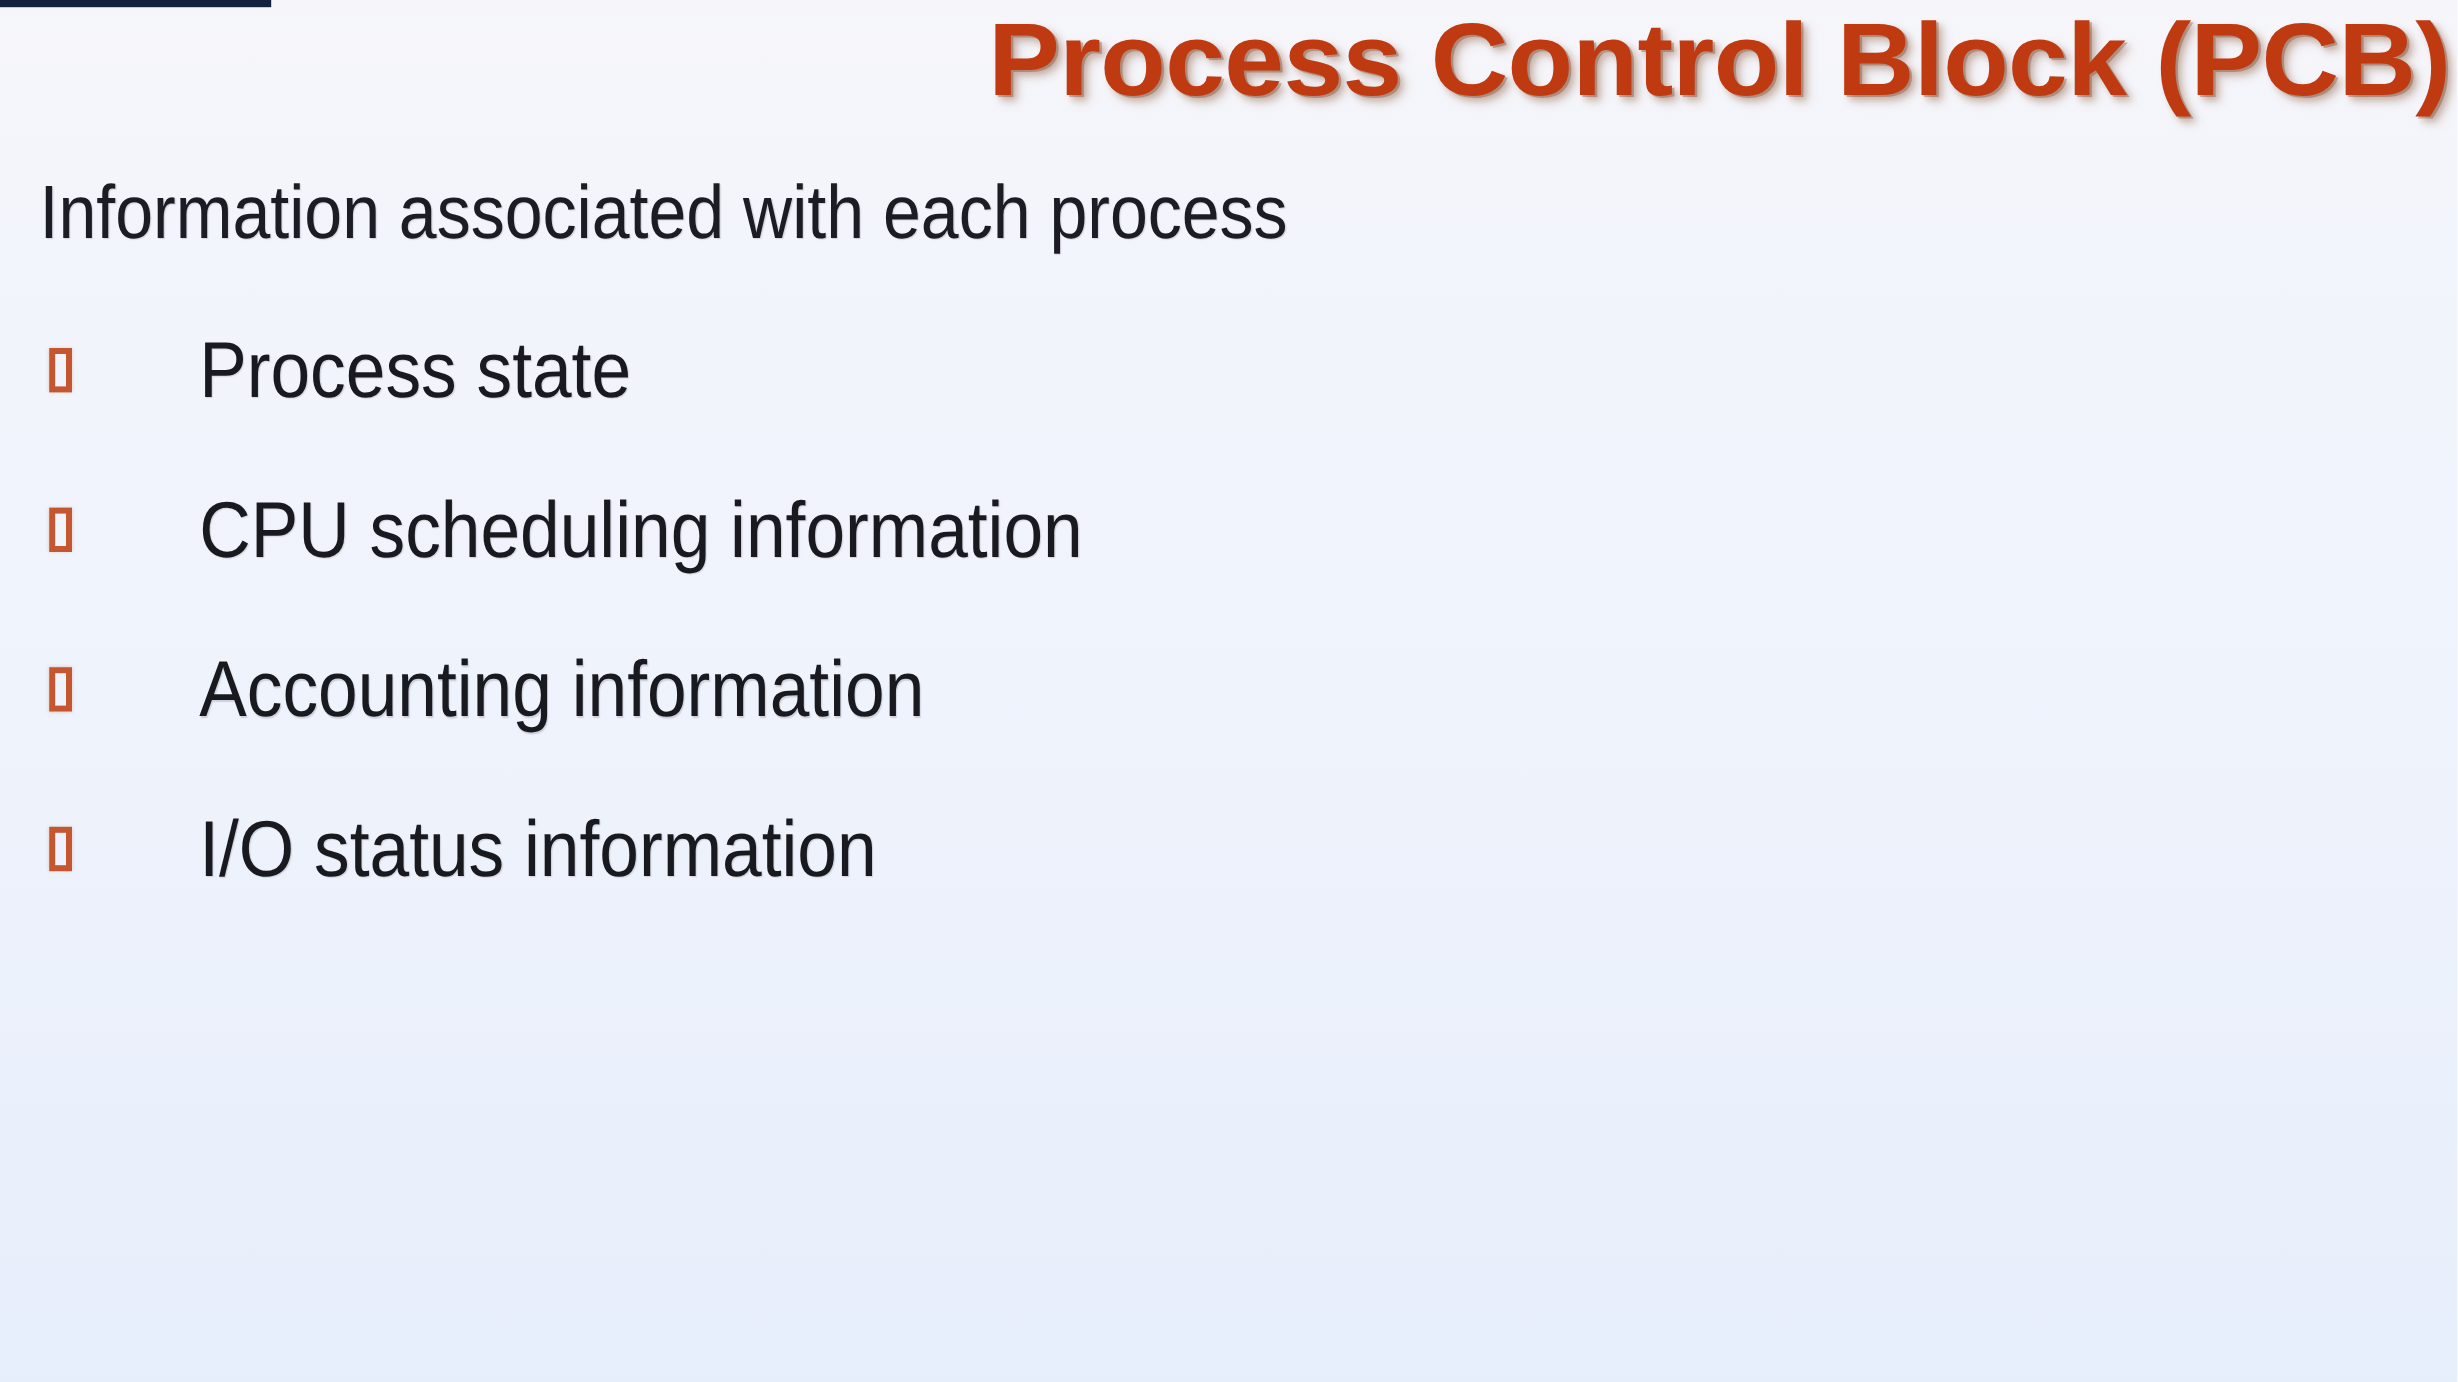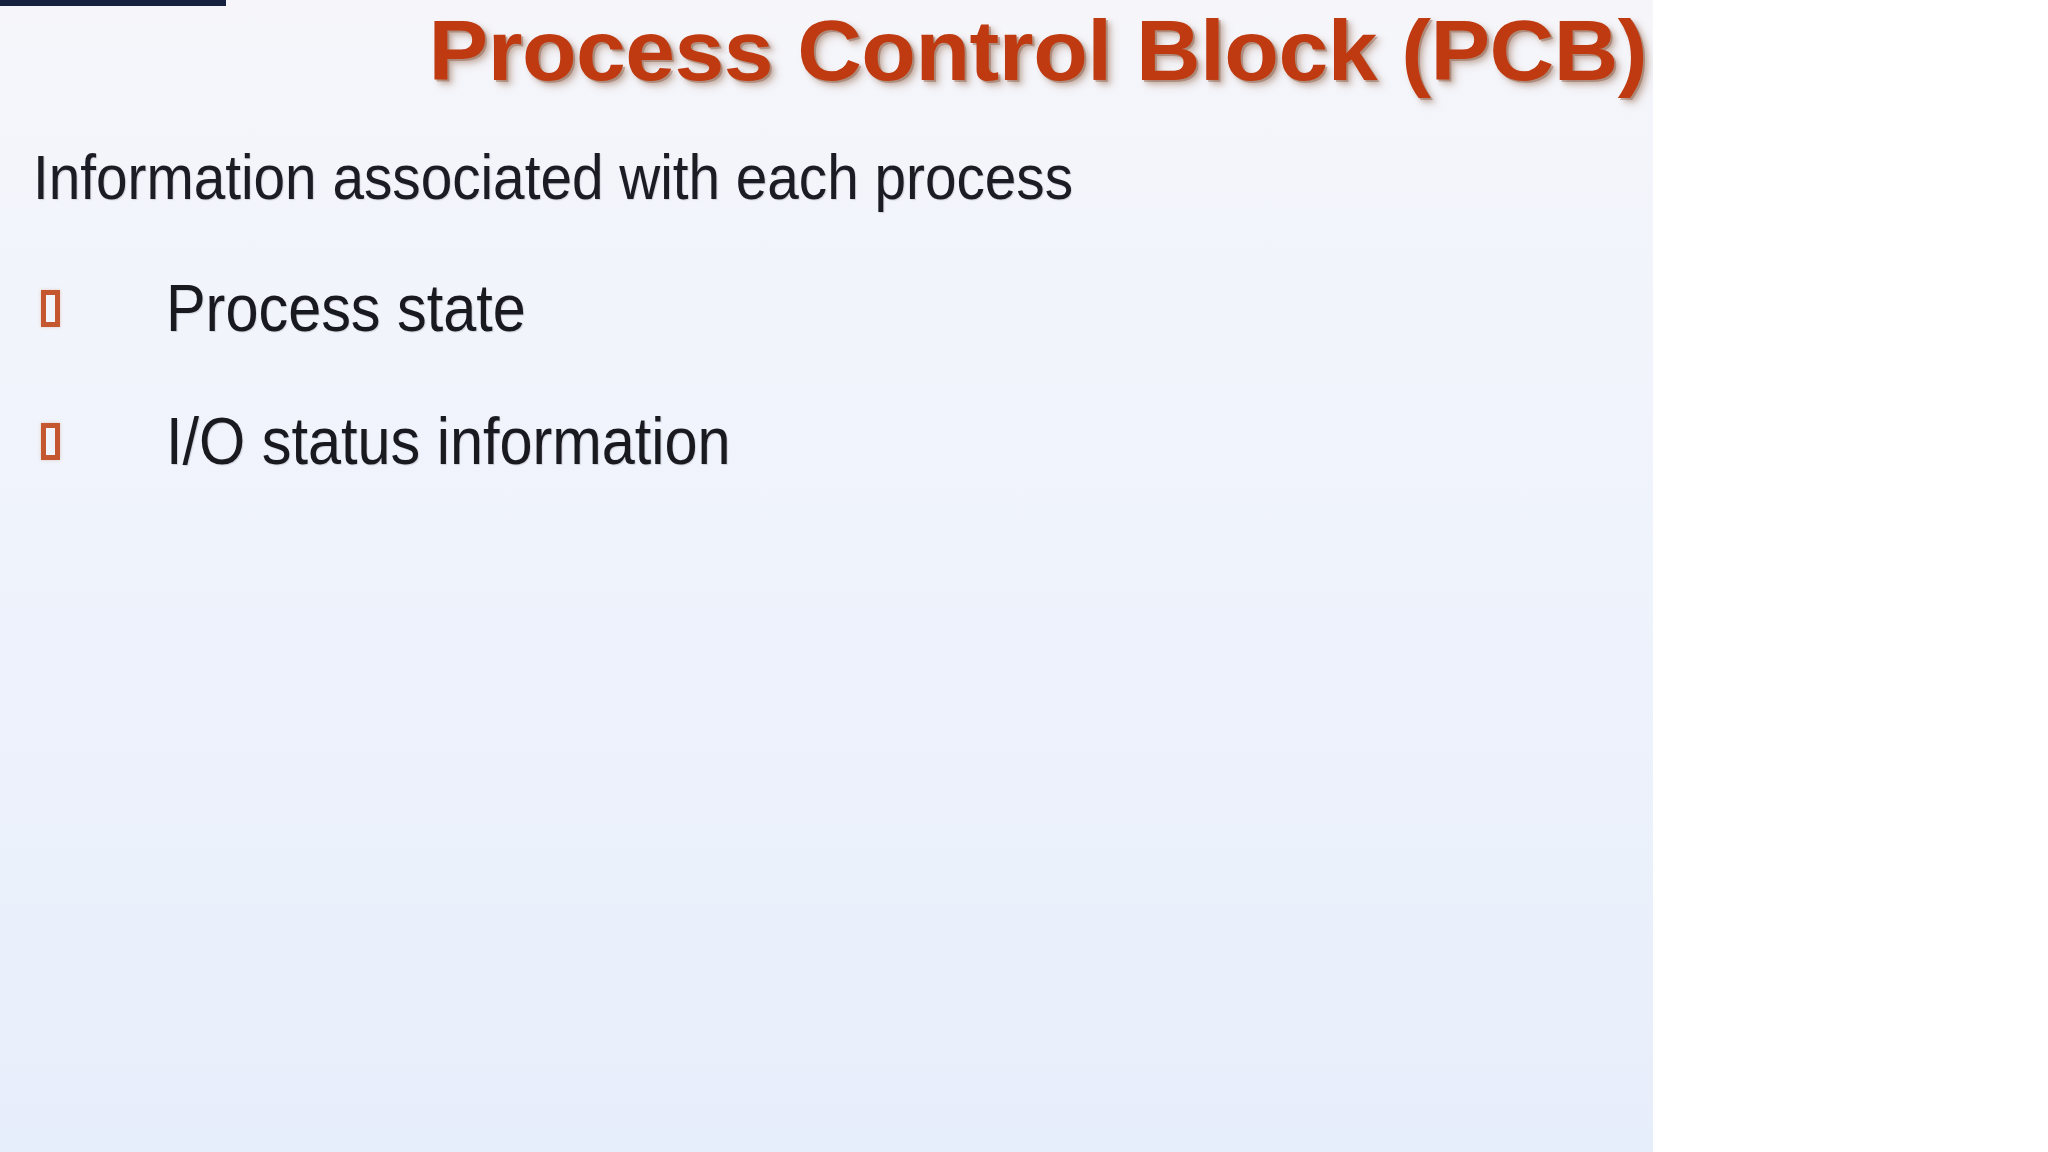--- a/index.html
+++ b/index.html
@@ -3,21 +3,21 @@
 <meta charset="utf-8">
 <style>
   html, body {
     margin: 0;
     padding: 0;
     background: #ffffff;
   }
 
   #slide {
     position: relative;
-    width: 1653px;
+    width: 2048px;
     height: 1152px;
     overflow: hidden;
     background: linear-gradient(to bottom,
         #f6f6fa 0%,
         #f3f5fb 14%,
         #eff3fc 48%,
         #eaf0fb 82%,
         #e7eefb 100%);
     font-family: "Liberation Sans", "DejaVu Sans", sans-serif;
     -webkit-font-smoothing: antialiased;
@@ -123,22 +123,30 @@
 
   <div id="bullets">
 
     <div class="bullet-row">
       <span class="bullet-marker"></span>
       <span class="bullet-text">Process state</span>
     </div>
 
 
 
+    <div class="bullet-row">
+      <span class="bullet-marker"></span>
+      <span class="bullet-text">CPU scheduling information</span>
+    </div>
 
 
+    <div class="bullet-row">
+      <span class="bullet-marker"></span>
+      <span class="bullet-text">Accounting information</span>
+    </div>
 
     <div class="bullet-row">
       <span class="bullet-marker"></span>
       <span class="bullet-text">I/O status information</span>
     </div>
 
   </div>
 </div>
 
 </body></html>

